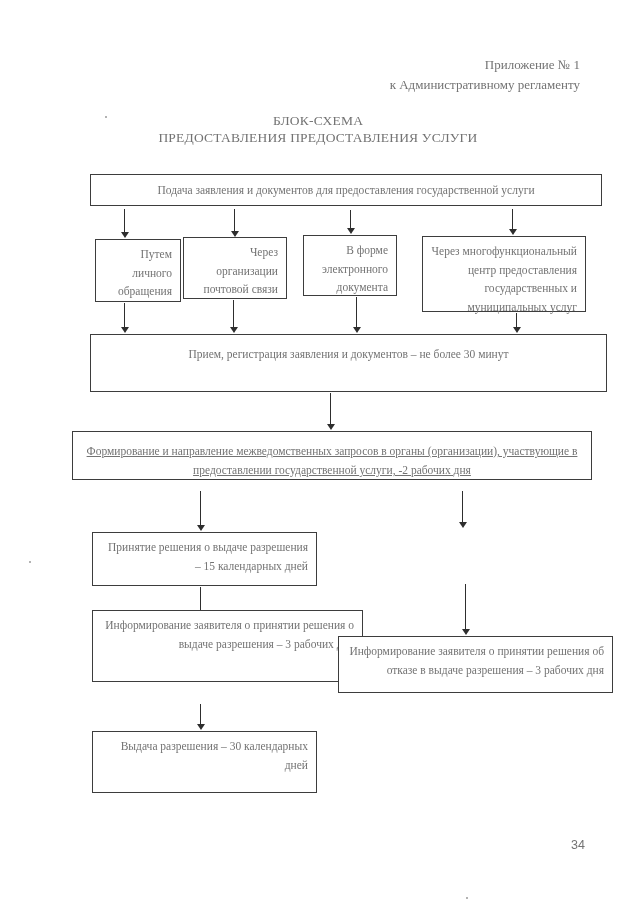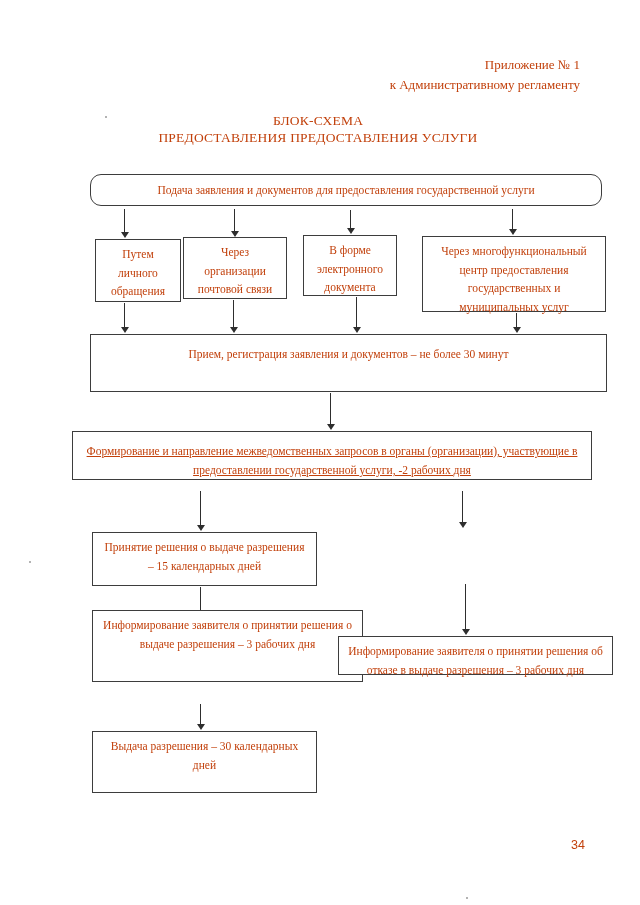--- a/index.html
+++ b/index.html
@@ -1,42 +1,42 @@
 <!DOCTYPE html>
 <html><head>
 <meta charset="utf-8">
 <style>
   html,body{margin:0;padding:0;background:#e8e8e8;}
   .page{
     position:relative;
     width:640px;height:905px;
     background:#ffffff;
     font-family:"Liberation Serif","DejaVu Serif",serif;
-    color:#c2410c;
+    color:#737373;
     overflow:hidden;
   }
   .hdr{
     position:absolute;top:55px;right:60px;width:400px;
     text-align:right;font-size:13px;line-height:1.55;
   }
   .title{
     position:absolute;top:113px;left:0;width:636px;
     text-align:center;font-size:13.5px;line-height:1.25;
     letter-spacing:.2px;
   }
   .box{
     position:absolute;
     border:1.4px solid #3d3d3d;
     box-sizing:border-box;
     font-size:11.5px;line-height:1.62;
     background:#fff;
   }
-  .box.center{display:flex;align-items:center;justify-content:center;text-align:right;border-radius:11px;}
+  .box.center{display:flex;align-items:center;justify-content:center;text-align:right;}
   .box.topcenter{text-align:center;padding-top:10px;}
-  .box.lefttxt{padding:5px 8px 4px 8px;text-align:center;}
+  .box.lefttxt{padding:5px 8px 4px 8px;text-align:right;}
   .arrow{position:absolute;width:9px;}
   .arrow::before{
     content:'';position:absolute;left:4px;top:0;bottom:5px;width:1px;background:#2e2e2e;
   }
   .arrow::after{
     content:'';position:absolute;left:0.5px;bottom:0;width:0;height:0;
     border-left:4px solid transparent;border-right:4px solid transparent;
     border-top:6.5px solid #2e2e2e;
   }
   .pagenum{
@@ -72,21 +72,21 @@
 
   <div class="box lefttxt" style="left:95px;top:239px;width:86px;height:63px;">
     <span>Путем личного обращения</span>
   </div>
   <div class="box lefttxt" style="left:303px;top:235px;width:94px;height:61px;">
     <span>В форме электронного документа</span>
   </div>
   <div class="box lefttxt" style="left:183px;top:237px;width:104px;height:62px;">
     <span>Через организации почтовой связи</span>
   </div>
-  <div class="box lefttxt" style="left:422px;top:236px;width:184px;height:76px;padding-left:8px;">
+  <div class="box lefttxt" style="left:422px;top:236px;width:164px;height:76px;padding-left:8px;">
     <span>Через многофункциональный центр предоставления государственных и муниципальных услуг</span>
   </div>
 
   <div class="arrow" style="left:120px;top:303px;height:30px;"></div>
   <div class="arrow" style="left:229px;top:300px;height:33px;"></div>
   <div class="arrow" style="left:352px;top:297px;height:36px;"></div>
   <div class="arrow" style="left:512px;top:313px;height:20px;"></div>
 
   <div class="box topcenter" style="left:90px;top:334px;width:517px;height:58px;">
     <span>Прием, регистрация заявления и документов – не более 30 минут</span>
@@ -104,21 +104,21 @@
   <div class="box lefttxt" style="left:92px;top:532px;width:225px;height:54px;">
     <span>Принятие решения о выдаче разрешения – 15 календарных дней</span>
   </div>
 
   <div class="arrow" style="left:196px;top:587px;height:43px;"></div>
   <div class="arrow" style="left:461px;top:584px;height:51px;"></div>
 
   <div class="box lefttxt" style="left:92px;top:610px;width:271px;height:72px;">
     <span>Информирование заявителя о принятии решения о выдаче разрешения – 3 рабочих дня</span>
   </div>
-  <div class="box lefttxt" style="left:338px;top:636px;width:275px;height:39px;">
+  <div class="box lefttxt" style="left:338px;top:636px;width:275px;height:57px;">
     <span>Информирование заявителя о принятии решения об отказе в выдаче разрешения – 3 рабочих дня</span>
   </div>
 
   <div class="arrow" style="left:196px;top:704px;height:26px;"></div>
 
   <div class="box lefttxt" style="left:92px;top:731px;width:225px;height:62px;">
     <span>Выдача разрешения – 30 календарных дней</span>
   </div>
 
   <div class="pagenum">34</div>

